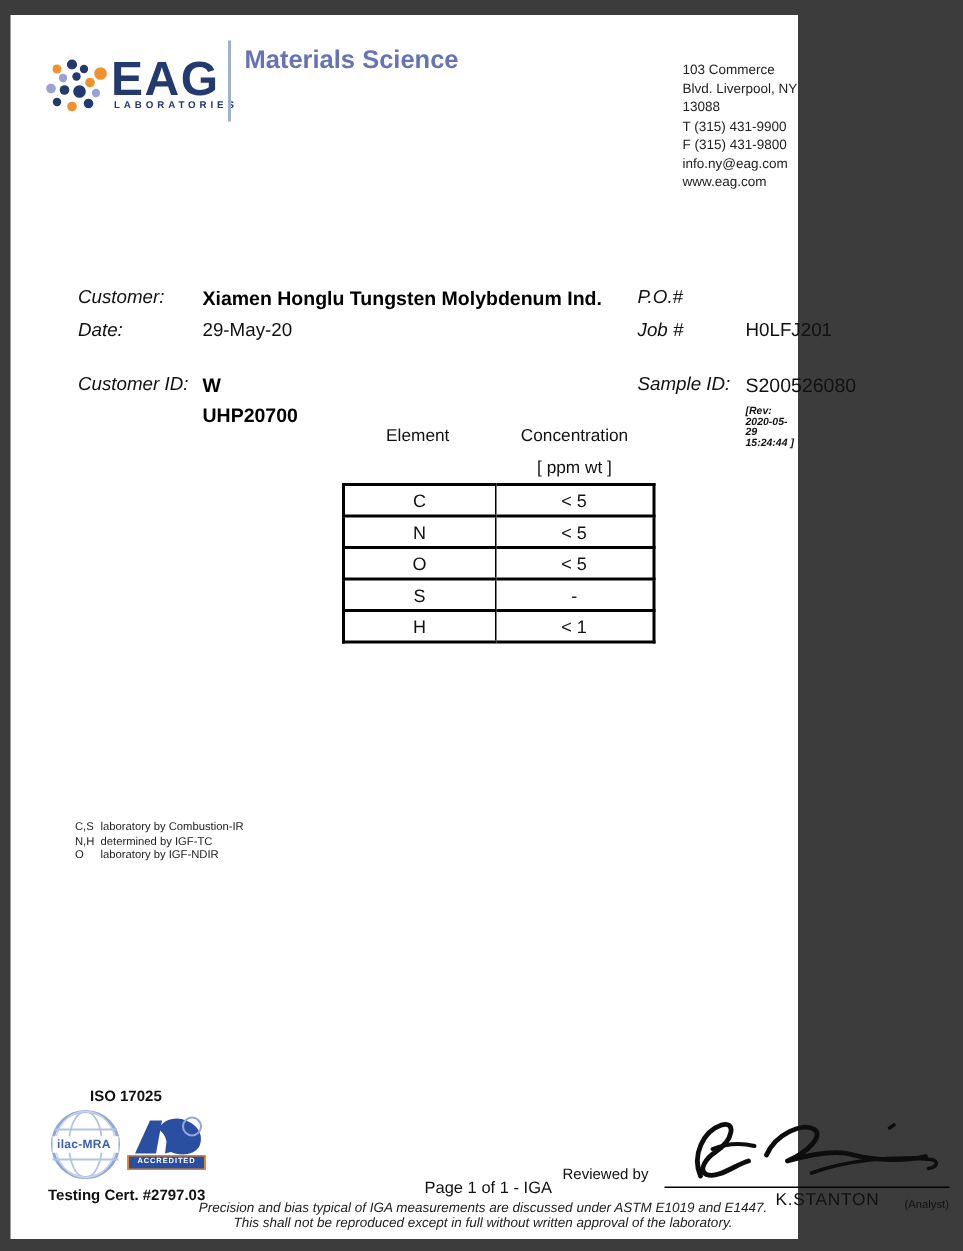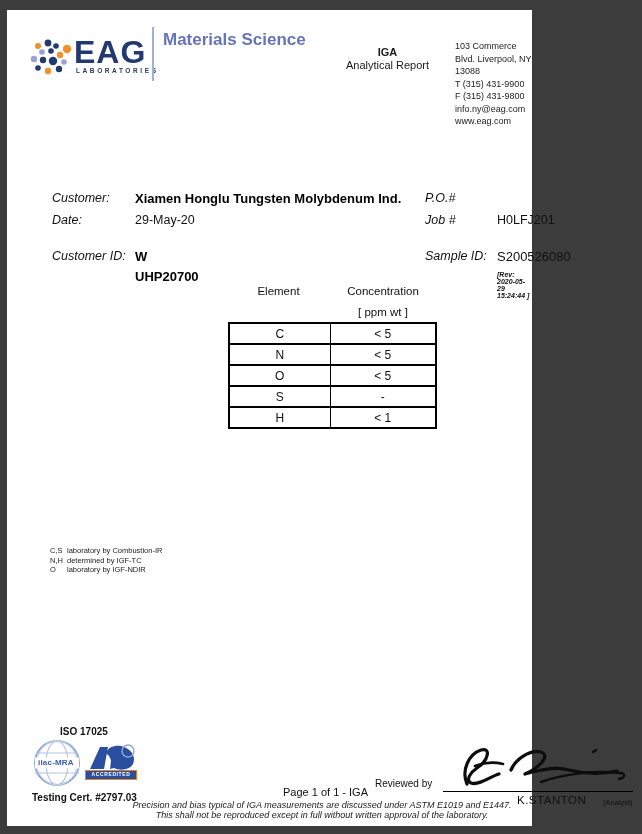--- a/index.html
+++ b/index.html
@@ -89,24 +89,20 @@
     </div>
     <div class="abs eag-word" style="left:67px; top:26px;">EAG</div>
     <div class="abs eag-labs" style="left:69px; top:57px;">LABORATORIES</div>
 
     <div class="abs hdr-divider" style="left:145px; top:17px;"></div>
 
     <div class="abs" style="left:156px; top:19px;">
       <div class="brand">Materials Science</div>
     </div>
 
-    <div class="abs report-type" style="left:328px; top:36px; width:105px;">
-      <div class="rt1">IGA</div>
-      <div>Analytical Report</div>
-    </div>
 
     <div class="abs address" style="left:448px; top:30px;">
       <div>103 Commerce Blvd. Liverpool, NY 13088</div>
       <div>T (315) 431-9900   F (315) 431-9800</div>
       <div>info.ny@eag.com   www.eag.com</div>
     </div>
 
     <div class="abs lbl" style="left:45px; top:181px;">Customer:</div>
     <div class="abs val-b" style="left:128px; top:181px;">Xiamen Honglu Tungsten Molybdenum Ind.</div>
     <div class="abs lbl" style="left:418px; top:181px;">P.O.#</div>

